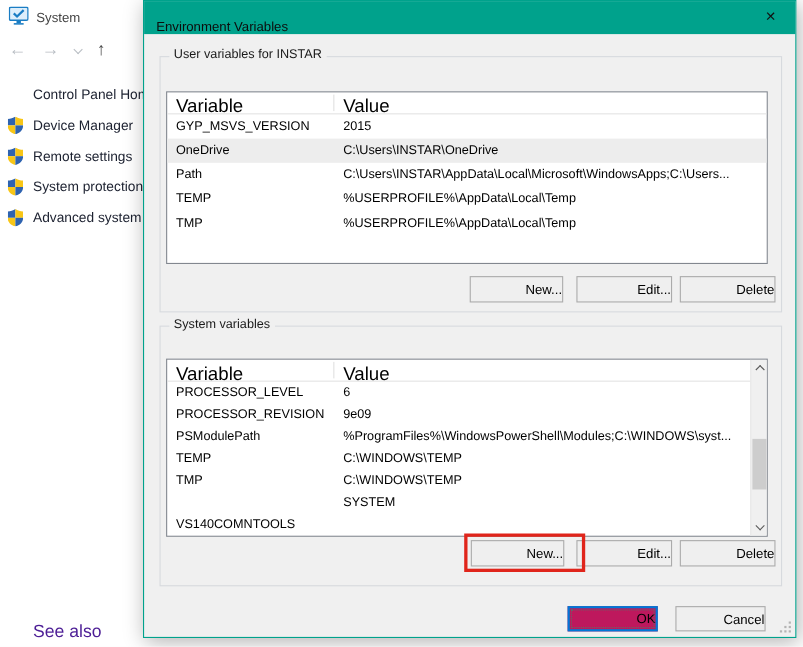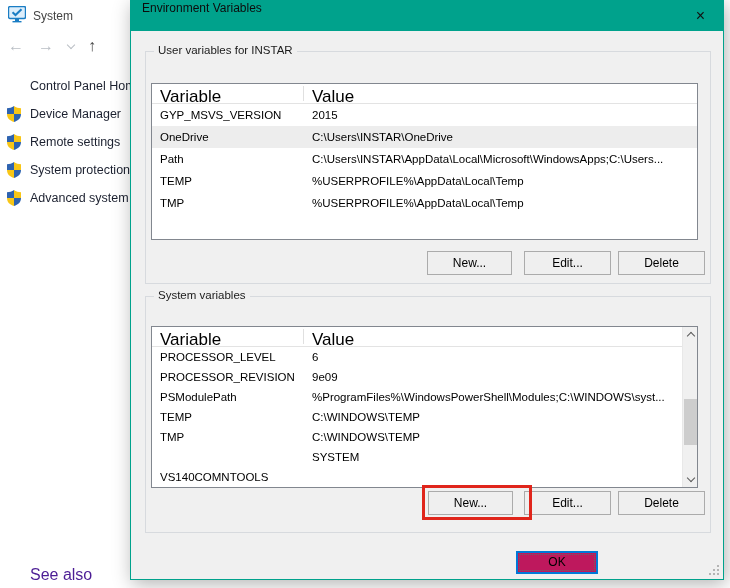--- a/index.html
+++ b/index.html
@@ -24,21 +24,21 @@
   .side-item { position:absolute; left:7px; display:flex; align-items:center; gap:9px; white-space:nowrap; }
   .side-item span.lbl { font-size:12.5px; color:#1c2130; }
   .see-also { position:absolute; left:30px; top:566px; font-size:16px; color:#4c1d95; }
 
   
   .dialog {
     position:absolute; left:130px; top:0; width:594px; height:580px;
     background:#f0f0f0; border:1px solid #00a28c;
     box-shadow:2px 4px 18px rgba(0,0,0,.30);
   }
-  .titlebar { position:absolute; left:0; top:0; right:0; height:30px; background:#00a28c; display:flex; align-items:flex-start; }
+  .titlebar { position:absolute; left:0; top:0; right:0; height:30px; background:#00a28c; display:flex; align-items:flex-end; }
   .titlebar .title { margin-left:11px; font-size:12px; color:#0c0c0c; }
   .close-btn { position:absolute; right:0; top:0; width:45px; height:30px; display:flex; align-items:center; justify-content:center; font-size:16px; color:#111; cursor:pointer; }
 
   .groupbox { position:absolute; left:14px; width:566px; border:1px solid #d7dade; }
   .groupbox .legend { position:absolute; top:-8px; left:8px; background:#f0f0f0; padding:0 4px; font-size:11.5px; color:#1a1a1a; white-space:nowrap; }
   .gb-user { top:50px; height:233px; }
   .gb-sys  { top:295px; height:237px; }
 
   .listview { position:absolute; background:#fff; border:1px solid #82878f; overflow:hidden; }
   .lv-user { left:20px; top:82px;  width:547px; height:157px; }
@@ -58,21 +58,21 @@
   .scrollbar { position:absolute; top:0; right:0; bottom:0; width:15px; background:#f0f0f0; border-left:1px solid #e8e8e8; }
   .sb-btn { position:absolute; left:0; width:15px; height:15px; display:flex; align-items:center; justify-content:center; }
   .sb-up { top:0; } .sb-down { bottom:0; }
   .sb-chev-up, .sb-chev-down { width:6px; height:6px; border-right:1.5px solid #5a5a5a; border-bottom:1.5px solid #5a5a5a; }
   .sb-chev-up { transform:rotate(-135deg); margin-top:3px; }
   .sb-chev-down { transform:rotate(45deg); margin-top:-3px; }
   .sb-thumb { position:absolute; left:1px; width:13px; top:72px; height:46px; background:#cdcdcd; }
 
   .btn {
     position:absolute; height:24px; background:#efefef; border:1px solid #ababab;
-    font-size:12px; color:#000; text-align:center; line-height:22px; cursor:pointer;
+    font-size:12px; color:#000; text-align:right; line-height:22px; cursor:pointer;
     font-family:inherit;
   }
   .row1 { top:250px; } .row2 { top:490px; }
   .b-new1 { left:296px; width:85px; }
   .b-edit1 { left:393px; width:87px; }
   .b-del1 { left:487px; width:87px; }
   .b-new2 { left:297px; width:85px; }
   .b-edit2 { left:393px; width:87px; }
   .b-del2 { left:487px; width:87px; }
   .b-ok { left:385px; top:550px; width:82px; height:23px; border:2px solid #0078d7; line-height:19px; background:#be185d; outline:1px dotted #666; outline-offset:-4px; }
@@ -254,20 +254,21 @@
         </div>
     </div>
   </div>
   <button class="btn row2 b-new2">New...</button>
   <button class="btn row2 b-edit2">Edit...</button>
   <button class="btn row2 b-del2">Delete</button>
 
   <div class="red-box"></div>
 
   <button class="btn b-ok">OK</button>
+  <button class="btn b-cancel">Cancel</button>
 
   <svg class="grip" viewBox="0 0 12 12">
     <rect x="9" y="1" width="2" height="2" fill="#b4b4b4"></rect>
     <rect x="9" y="5" width="2" height="2" fill="#b4b4b4"></rect>
     <rect x="5" y="5" width="2" height="2" fill="#b4b4b4"></rect>
     <rect x="9" y="9" width="2" height="2" fill="#b4b4b4"></rect>
     <rect x="5" y="9" width="2" height="2" fill="#b4b4b4"></rect>
     <rect x="1" y="9" width="2" height="2" fill="#b4b4b4"></rect>
   </svg>
 </div>

